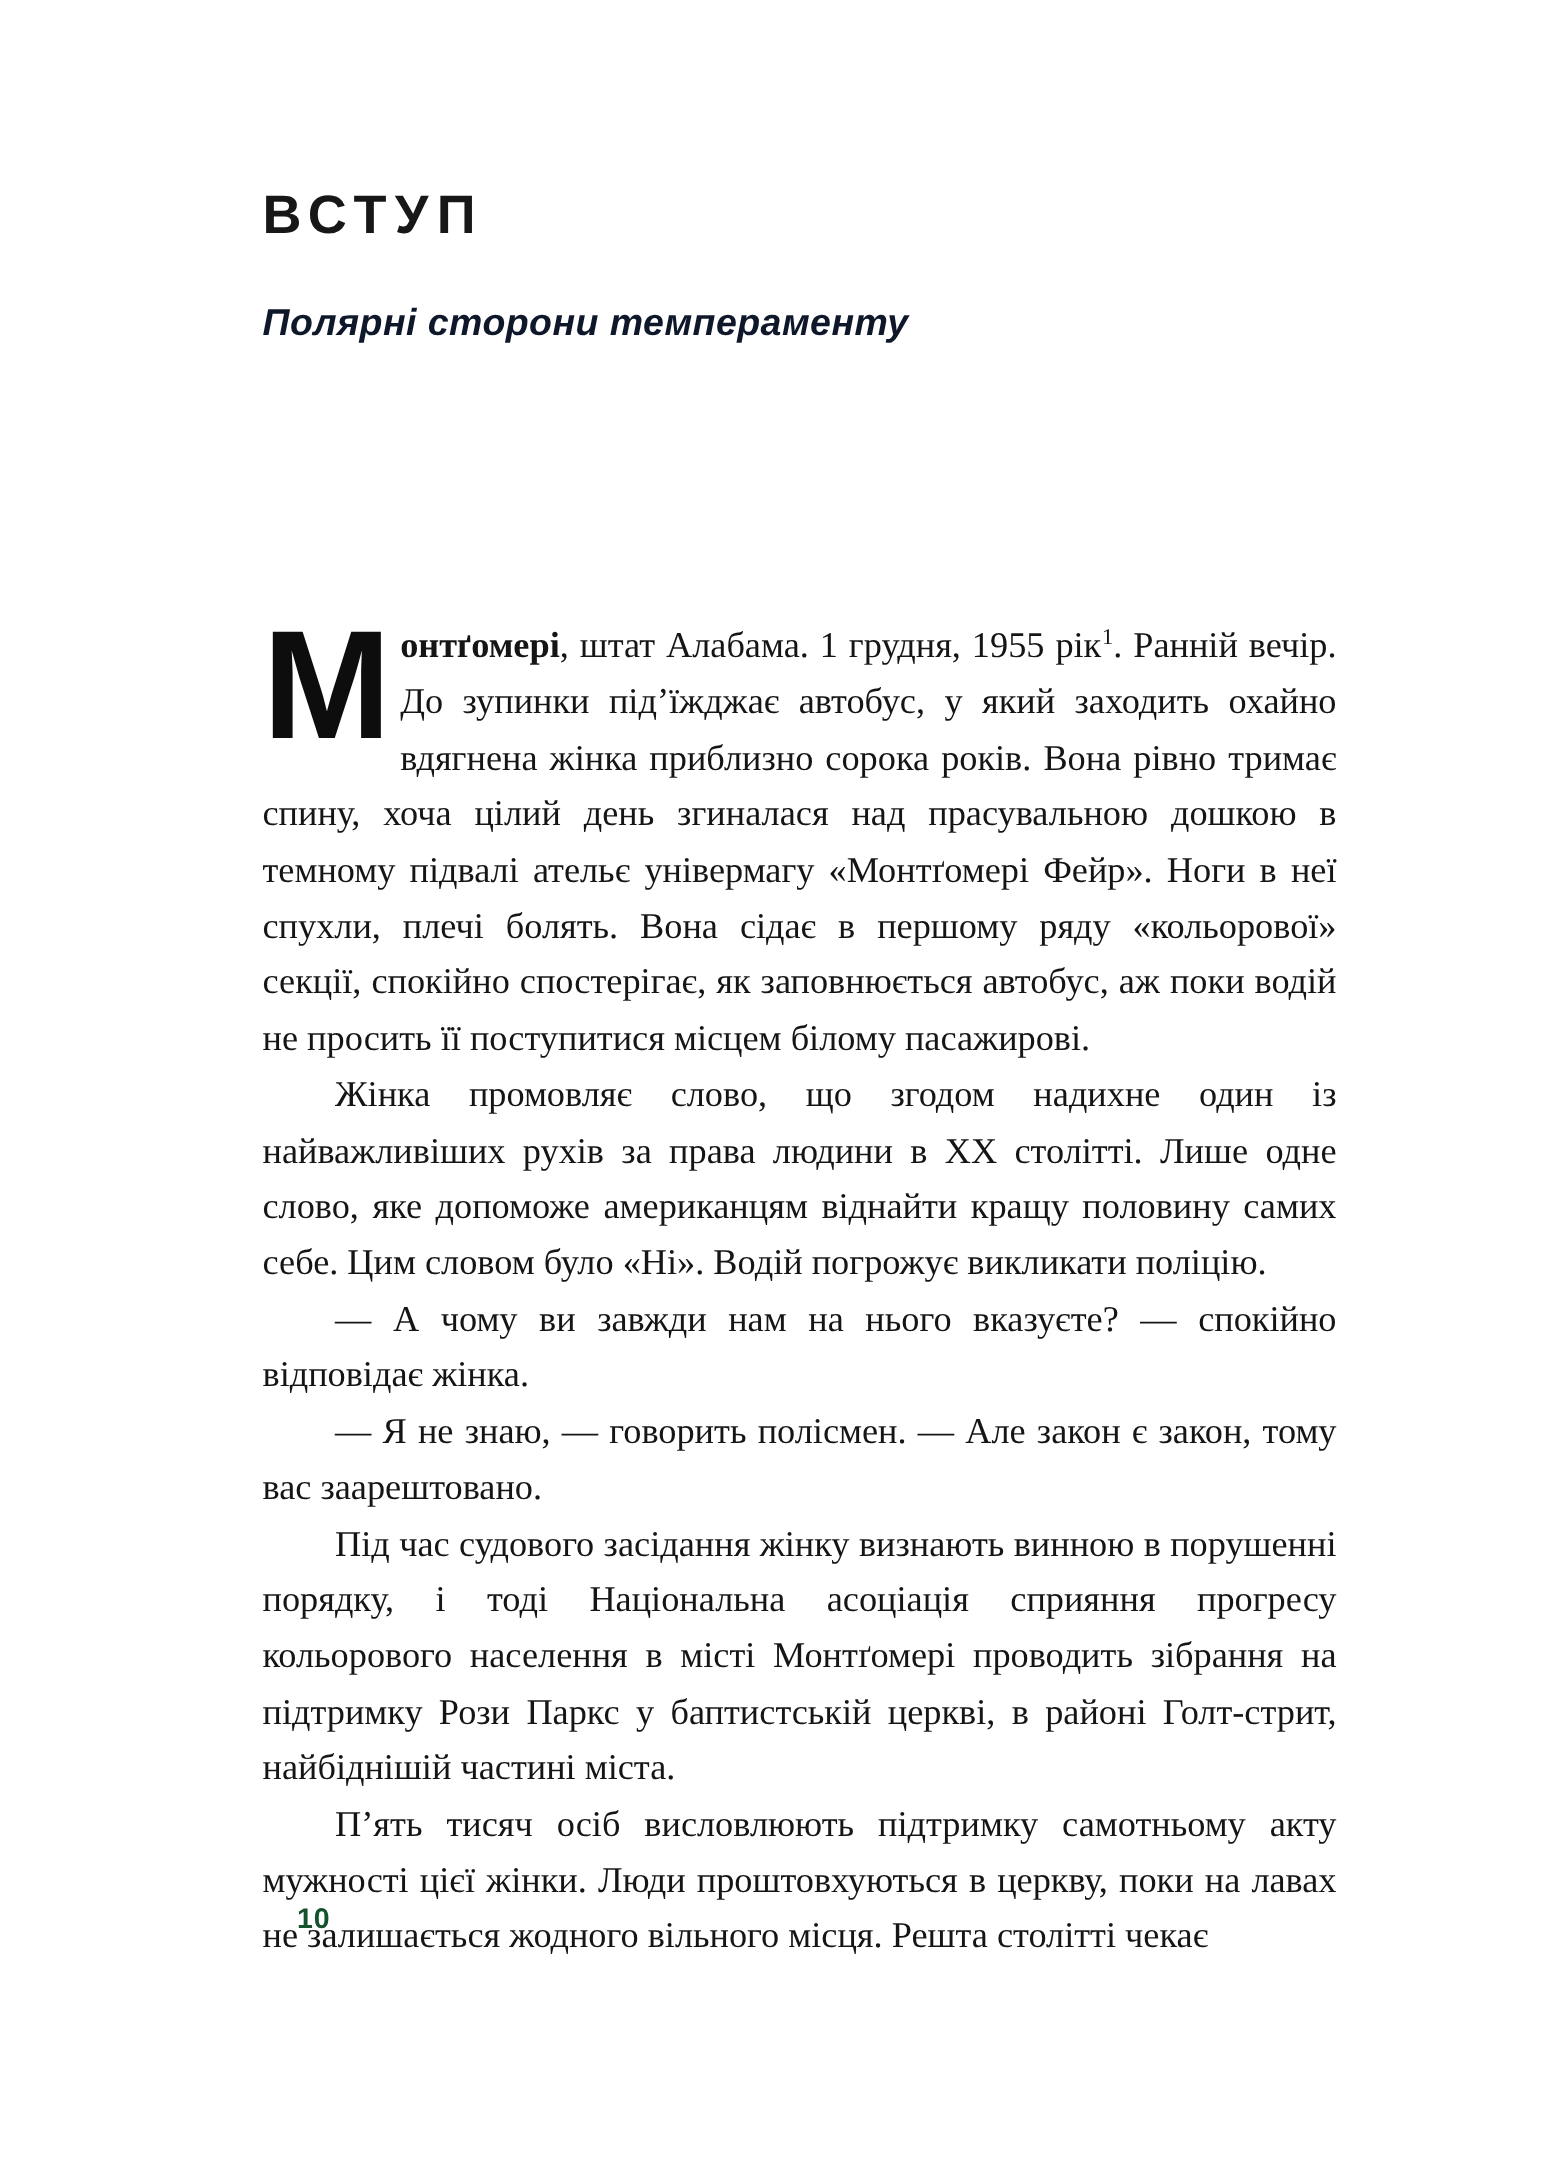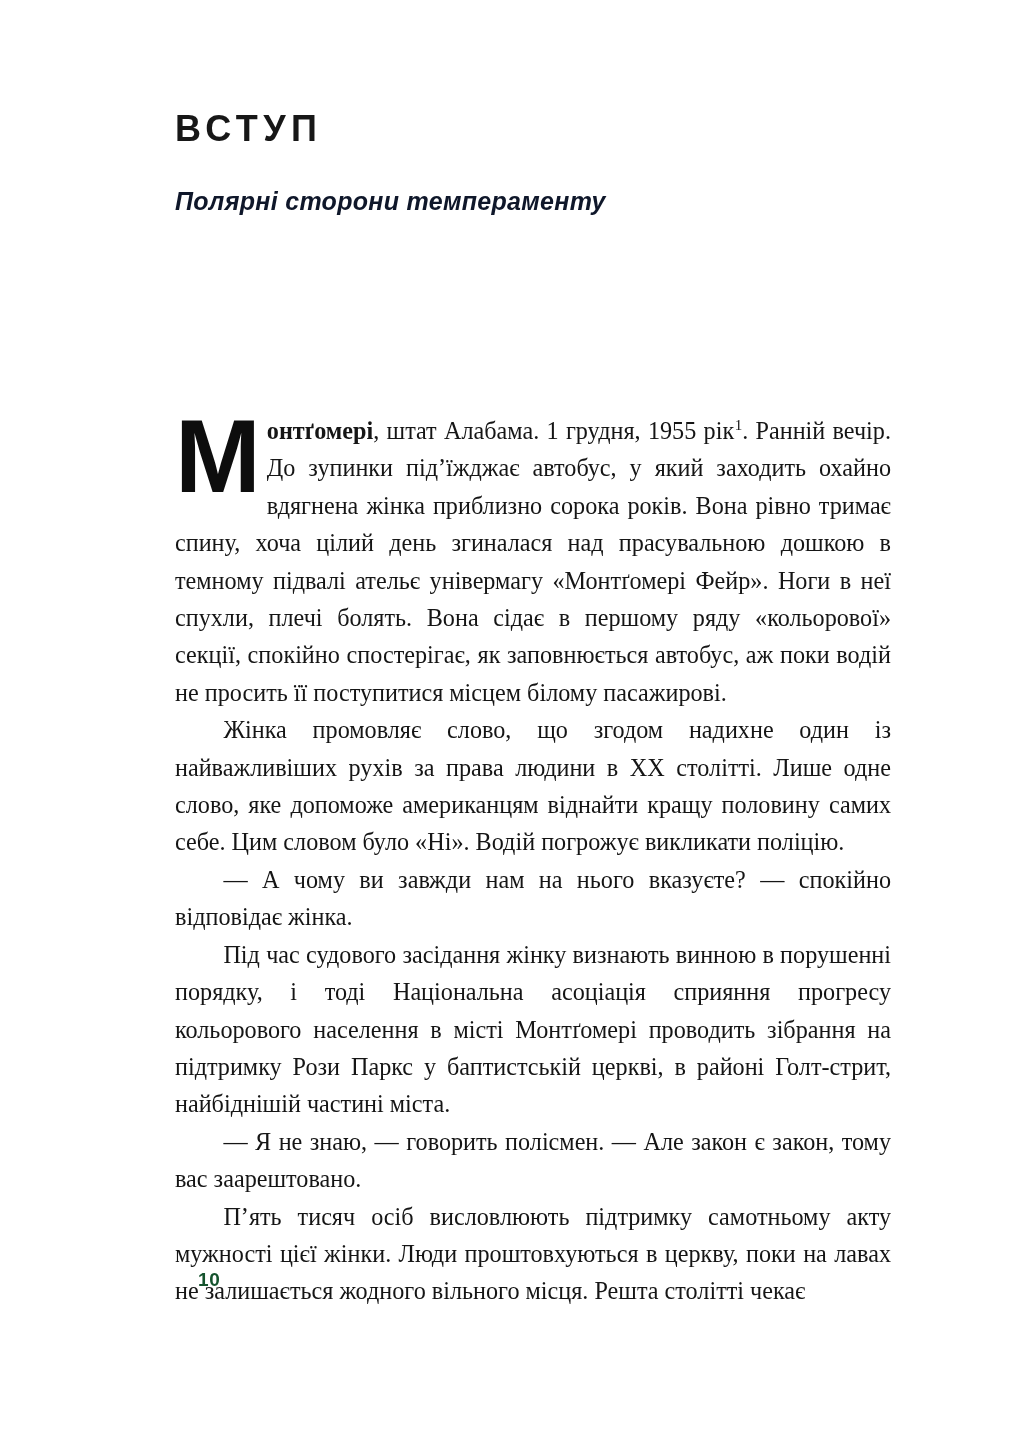--- a/index.html
+++ b/index.html
@@ -22,21 +22,21 @@
   .page {
     position: absolute;
     inset: 0;
     background: #ffffff;
   }
 
   
   .chapter-head {
     position: absolute;
     left: 175px;
-    top: 110px;
+    top: 124px;
     width: 716px;
   }
 
   .chapter-title {
     font-family: "Liberation Sans", "DejaVu Sans", sans-serif;
     font-weight: 700;
     font-size: 36px;
     letter-spacing: 5.5px;
     line-height: 1.05;
     color: #171717;
@@ -124,21 +124,21 @@
     <h1 class="chapter-title">ВСТУП</h1>
     <p class="chapter-subtitle">Полярні сторони темпераменту</p>
   </header>
 
   <section class="body-text">
 
     <p class="lead"><span class="dropcap">М</span><span class="lead-bold">онтґомері</span><span>, штат Алабама. 1 грудня, 1955 рік</span><sup class="fn-ref">1</sup><span>. Ранній вечір. До зупинки під’їжджає автобус, у який заходить охайно вдягнена жінка приблизно сорока років. Вона рівно тримає спину, хоча цілий день згиналася над прасувальною дошкою в темному підвалі ательє універмагу «Монтґомері Фейр». Ноги в неї спухли, плечі болять. Вона сідає в першому ряду «кольорової» секції, спокійно спостерігає, як заповнюється автобус, аж поки водій не просить її поступитися місцем білому пасажирові.</span></p>
 
     <p>Жінка промовляє слово, що згодом надихне один із найважливіших рухів за права людини в XX столітті. Лише одне слово, яке допоможе американцям віднайти кращу половину самих себе. Цим словом було «Ні». Водій погрожує викликати поліцію.</p>
     <p>— А чому ви завжди нам на нього вказуєте? — спокійно відповідає жінка.</p>
+    <p>— Я не знаю, — говорить полісмен. — Але закон є закон, тому вас заарештовано.</p>
     <p>Під час судового засідання жінку визнають винною в порушенні порядку, і тоді Національна асоціація сприяння прогресу кольорового населення в місті Монтґомері проводить зібрання на підтримку Рози Паркс у баптистській церкві, в районі Голт-стрит, найбіднішій частині міста.</p>
-    <p>— Я не знаю, — говорить полісмен. — Але закон є закон, тому вас заарештовано.</p>
     <p>П’ять тисяч осіб висловлюють підтримку самотньому акту мужності цієї жінки. Люди проштовхуються в церкву, поки на лавах не залишається жодного вільного місця. Решта столітті чекає</p>
 
   </section>
 
   <div class="folio">10</div>
 
 </div>
 
 </body></html>

